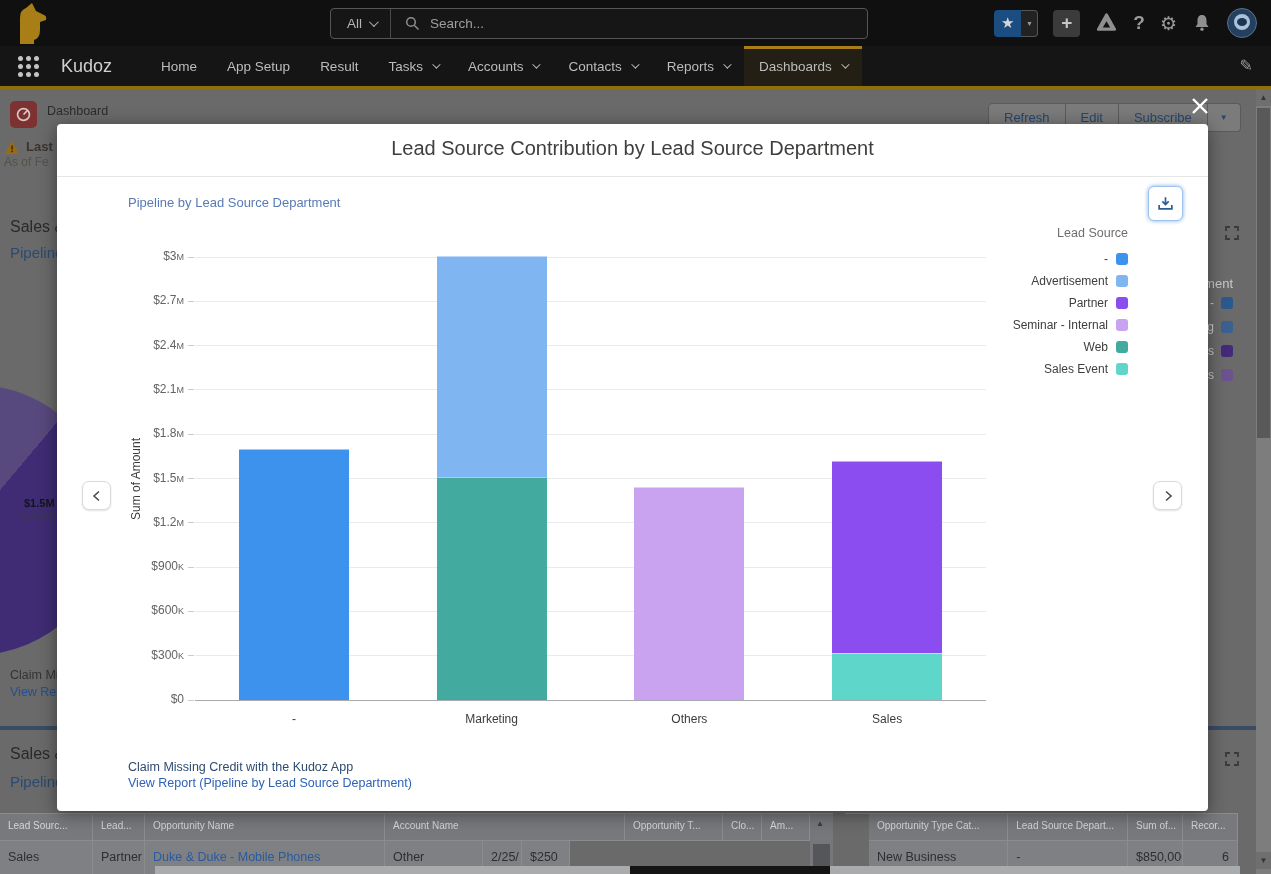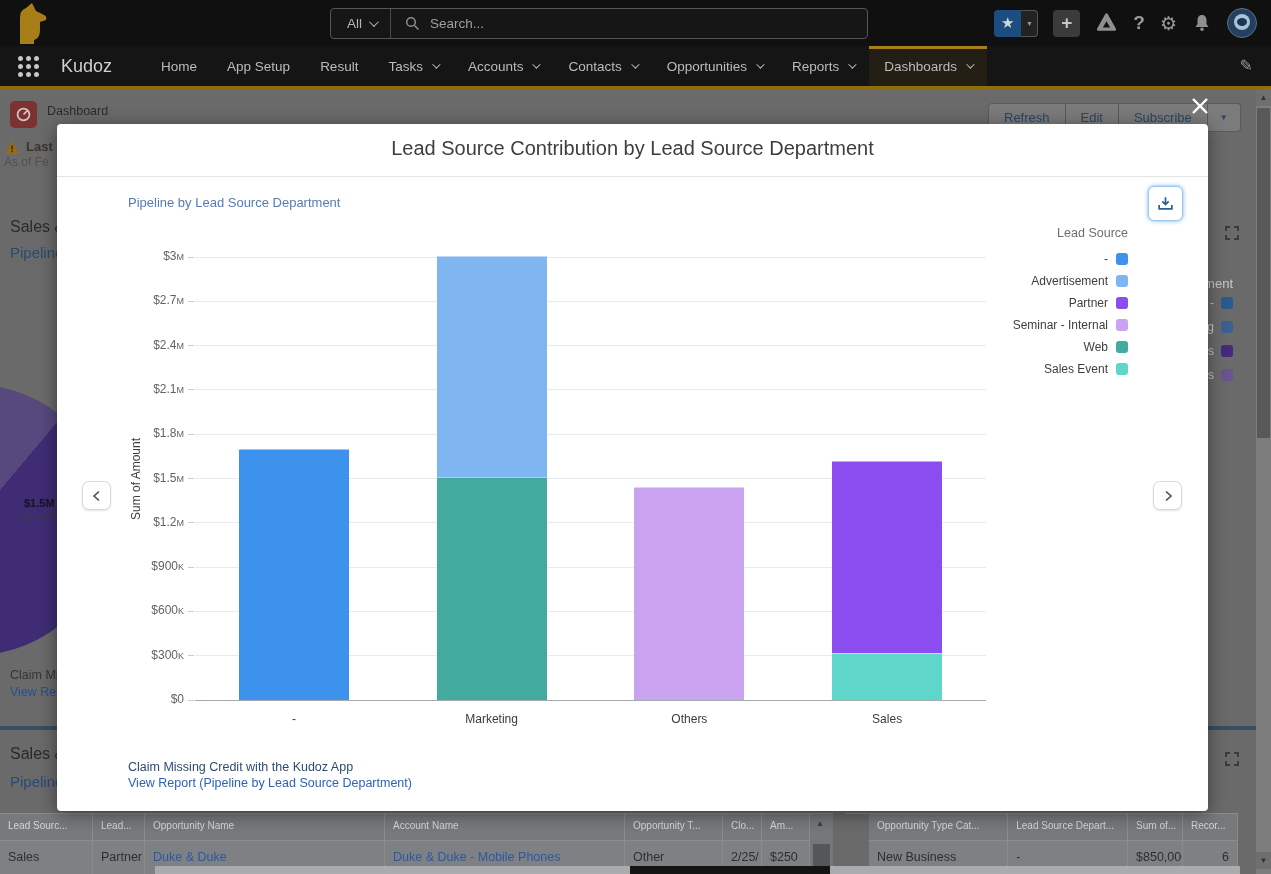--- a/index.html
+++ b/index.html
@@ -211,24 +211,20 @@
         </div>
         <div class="tab">
           <span>Accounts</span>
           <span class="chev"></span>
         </div>
         <div class="tab">
           <span>Contacts</span>
           <span class="chev"></span>
         </div>
         <div class="tab">
-          <span>Opportunities</span>
-          <span class="chev"></span>
-        </div>
-        <div class="tab">
           <span>Reports</span>
           <span class="chev"></span>
         </div>
         <div class="tab active">
           <span>Dashboards</span>
           <span class="chev"></span>
         </div>
       </div>
     <span class="pencil">✎</span>
   </nav>
@@ -303,21 +299,20 @@
           <div class="th" style="width: 52px;">Lead...</div>
           <div class="th" style="width: 240px;">Opportunity Name</div>
           <div class="th" style="width: 240px;">Account Name</div>
           <div class="th" style="width: 98px;">Opportunity T...</div>
           <div class="th" style="width: 39px;">Clo...</div>
           <div class="th" style="width: 48px;">Am...</div>
         </div>
         <div class="tdr">
           <div class="td" style="width: 93px;">Sales</div>
           <div class="td" style="width: 52px;">Partner</div>
-          <div class="td cellink" style="width: 240px;">Duke &amp; Duke</div>
           <div class="td cellink" style="width: 240px;">Duke &amp; Duke - Mobile Phones</div>
           <div class="td" style="width: 98px;">Other</div>
           <div class="td" style="width: 39px;">2/25/</div>
           <div class="td" style="width: 48px;">$250</div>
         </div>
       </div>
     <div class="ltv-scroll">
       <span class="ltv-up">▲</span>
       <span class="ltv-thumb"></span>
     </div>

